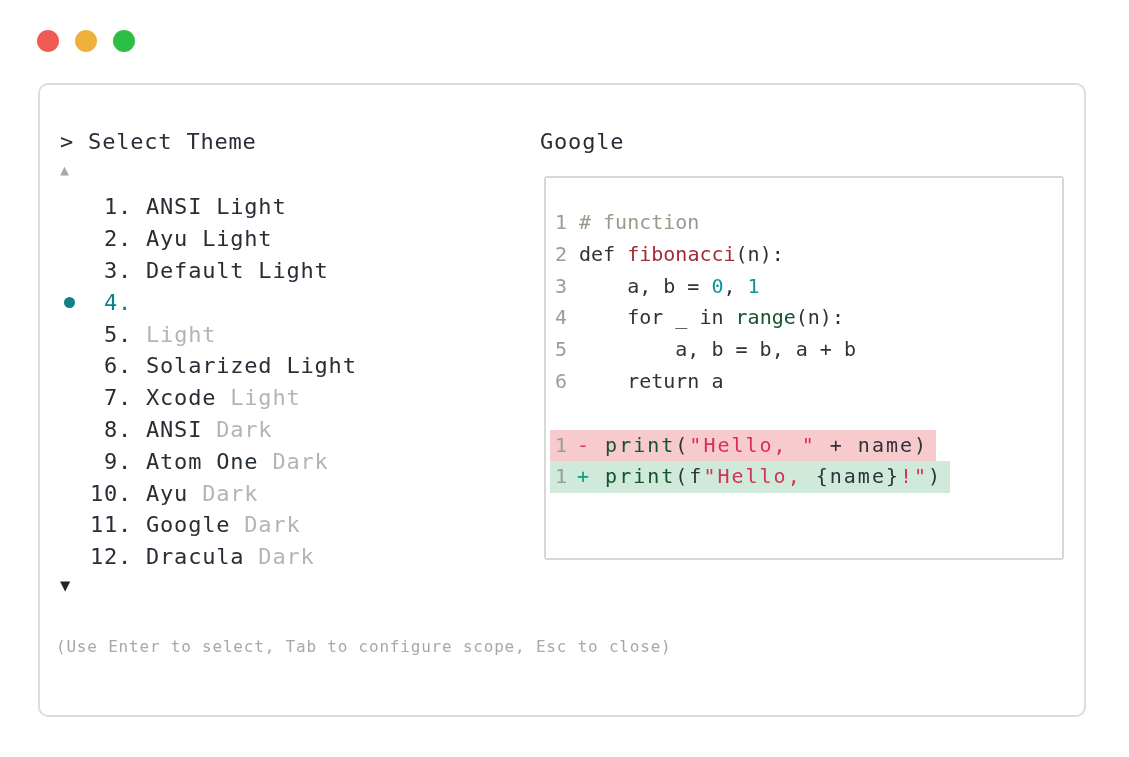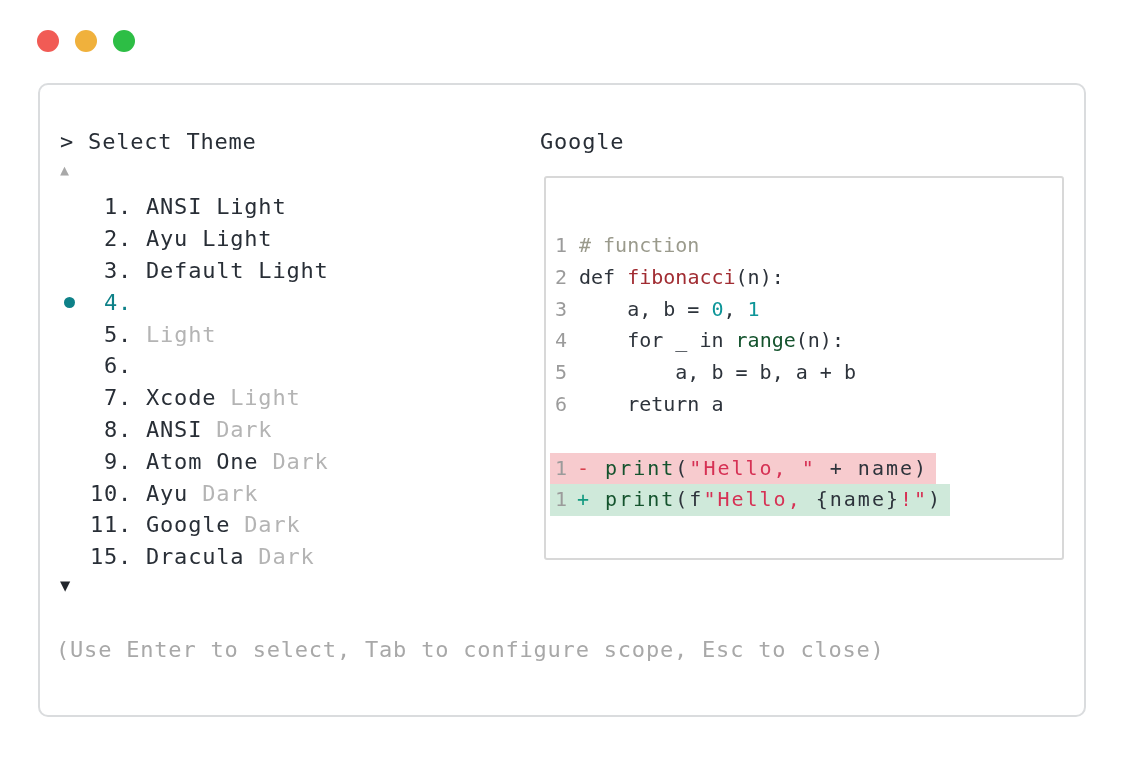--- a/index.html
+++ b/index.html
@@ -34,28 +34,28 @@
   
   .theme-list { position:absolute; left:20px; top:106px; }
   .t-row { display:flex; align-items:center; height:31.8px; font-size:22px; letter-spacing:0.8px; white-space:pre; cursor:default; }
   .t-bullet-col { width:30px; display:flex; align-items:center; }
   .t-dot { width:11px; height:11px; border-radius:50%; background:#0e8188; margin-left:4px; }
   .t-num { width:42px; text-align:right; color:#282e36; }
   .t-name { margin-left:14px; color:#282e36; }
   .t-suffix { color:#b4b4b4; }
   .t-row.selected .t-num, .t-row.selected .t-name { color:#0e8188; }
 
-  .hint { position:absolute; left:16px; top:552px; font-size:22px; letter-spacing:0.8px; color:#a8a8a8; white-space:pre; }
+  .hint { position:absolute; left:16px; top:552px; font-size:16px; letter-spacing:0.8px; color:#a8a8a8; white-space:pre; }
 
   
   .preview-box {
     position:absolute; left:504px; top:91px; width:520px; height:384px;
     border:2px solid #d8d8d8; border-radius:3px; background:#ffffff; overflow:hidden;
   }
-  .code { padding:52px 0 0 9px; font-size:20px; line-height:31.8px; white-space:pre; }
+  .code { padding:29px 0 0 9px; font-size:20px; line-height:31.8px; white-space:pre; }
   .code-line { height:31.8px; }
   .ln { display:inline-block; width:12px; text-align:right; margin-right:12px; color:#9b9b9b; }
   .band { display:inline-block; padding:0 8px 0 5px; margin-left:-5px; letter-spacing:2px; }
   .band .ln { margin-right:10px; }
   .band-deleted { background:#f7cbce; }
   .band-added   { background:#cfe9da; }
 
   .tok-plain          { color:#2d333b; }
   .tok-comment        { color:#9a9a8c; }
   .tok-function-name  { color:#a12c32;text-align:right; }
@@ -83,27 +83,27 @@
     <div class="ui-text preview-label">Google</div>
 
     <div class="scroll-up">▲</div>
 
     <div class="theme-list" id="theme-list">
         <div class="t-row"><span class="t-bullet-col"></span><span class="t-num">1.</span><span class="t-name">ANSI Light</span></div>
         <div class="t-row"><span class="t-bullet-col"></span><span class="t-num">2.</span><span class="t-name">Ayu Light</span></div>
         <div class="t-row"><span class="t-bullet-col"></span><span class="t-num">3.</span><span class="t-name">Default Light</span></div>
         <div class="t-row selected"><span class="t-bullet-col"><span class="t-dot"></span></span><span class="t-num">4.</span></div>
         <div class="t-row"><span class="t-bullet-col"></span><span class="t-num">5.</span><span class="t-suffix"> Light</span></div>
-        <div class="t-row"><span class="t-bullet-col"></span><span class="t-num">6.</span></div>
+        <div class="t-row"><span class="t-bullet-col"></span><span class="t-num">6.</span><span class="t-name">Solarized Light</span></div>
         <div class="t-row"><span class="t-bullet-col"></span><span class="t-num">7.</span><span class="t-name">Xcode</span><span class="t-suffix"> Light</span></div>
         <div class="t-row"><span class="t-bullet-col"></span><span class="t-num">8.</span><span class="t-name">ANSI</span><span class="t-suffix"> Dark</span></div>
         <div class="t-row"><span class="t-bullet-col"></span><span class="t-num">9.</span><span class="t-name">Atom One</span><span class="t-suffix"> Dark</span></div>
         <div class="t-row"><span class="t-bullet-col"></span><span class="t-num">10.</span><span class="t-name">Ayu</span><span class="t-suffix"> Dark</span></div>
         <div class="t-row"><span class="t-bullet-col"></span><span class="t-num">11.</span><span class="t-name">Google</span><span class="t-suffix"> Dark</span></div>
-        <div class="t-row"><span class="t-bullet-col"></span><span class="t-num">15.</span><span class="t-name">Dracula</span><span class="t-suffix"> Dark</span></div>
+        <div class="t-row"><span class="t-bullet-col"></span><span class="t-num">12.</span><span class="t-name">Dracula</span><span class="t-suffix"> Dark</span></div>
       </div>
 
     <div class="scroll-down">▼</div>
 
     <div class="hint">(Use Enter to select, Tab to configure scope, Esc to close)</div>
 
     <div class="preview-box">
       <div class="code" id="code"><div class="code-line"><span class="ln">1</span><span class="tok-comment"># function</span></div><div class="code-line"><span class="ln">2</span><span class="tok-plain">def </span><span class="tok-function-name">fibonacci</span><span class="tok-plain">(n):</span></div><div class="code-line"><span class="ln">3</span><span class="tok-plain">    a, b = </span><span class="tok-number">0</span><span class="tok-plain">, </span><span class="tok-number">1</span></div><div class="code-line"><span class="ln">4</span><span class="tok-plain">    for _ in </span><span class="tok-builtin">range</span><span class="tok-plain">(n):</span></div><div class="code-line"><span class="ln">5</span><span class="tok-plain">        a, b = b, a + b</span></div><div class="code-line"><span class="ln">6</span><span class="tok-plain">    return a</span></div><div class="code-line"></div><div class="code-line"><span class="band band-deleted"><span class="ln">1</span><span class="tok-deleted-marker">- </span><span class="tok-builtin">print</span><span class="tok-plain">(</span><span class="tok-string">"Hello, "</span><span class="tok-plain"> + name)</span></span></div><div class="code-line"><span class="band band-added"><span class="ln">1</span><span class="tok-added-marker">+ </span><span class="tok-builtin">print</span><span class="tok-plain">(f</span><span class="tok-string">"Hello, </span><span class="tok-plain">{name}</span><span class="tok-string">!"</span><span class="tok-plain">)</span></span></div></div>
     </div>
 

